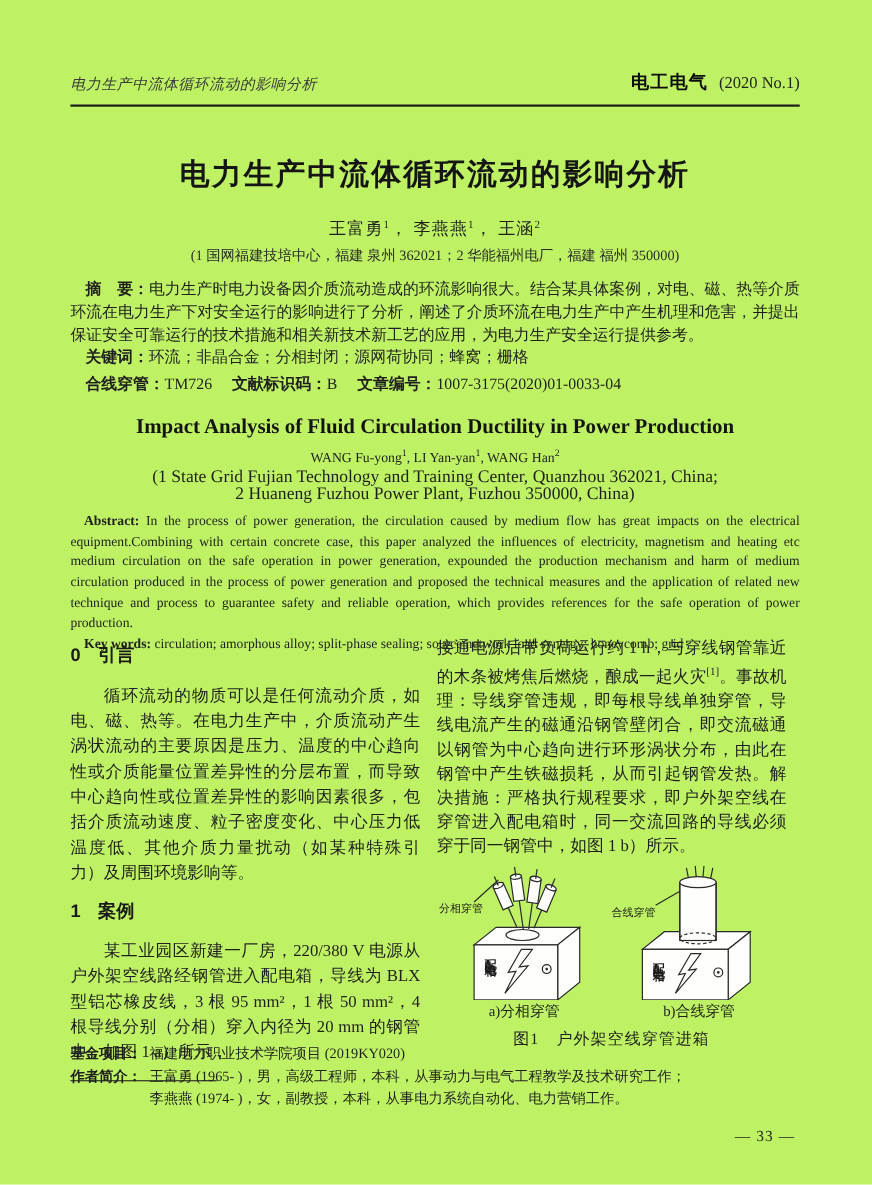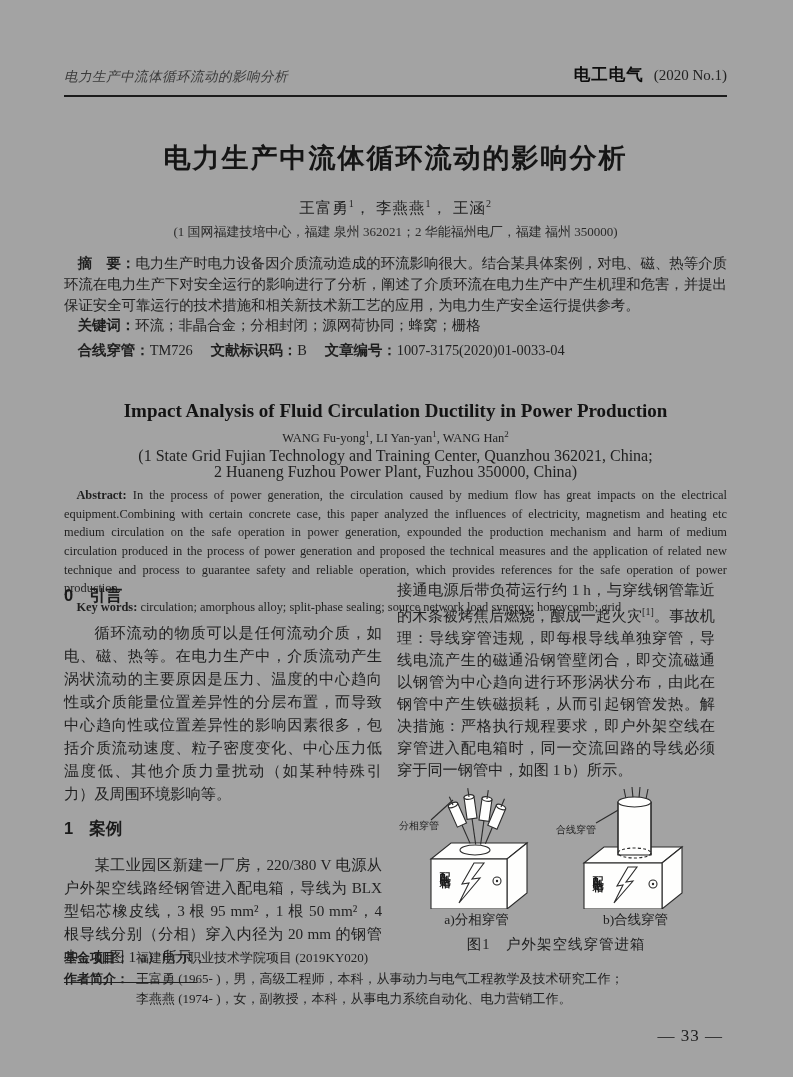--- a/index.html
+++ b/index.html
@@ -1,18 +1,18 @@
 <!DOCTYPE html>
 <html><head>
 <meta charset="utf-8">
 <style>
   html,body { margin:0; padding:0; background:#ffffff; }
   .page {
     position:relative; width:793px; height:1077px; margin:0 auto;
-    background:#a3a3a3; color:#1f1f1f;
+    background:#bef264; color:#1f1f1f;
     font-family:"Liberation Serif", serif;
     overflow:hidden;
   }
   .abs-block { position:absolute; left:64px; right:66px; }
 
   
   .hdr { top:64px; display:flex; justify-content:space-between; align-items:flex-end;
          border-bottom:2.5px solid #1b1b1b; padding-bottom:9px; }
   .hdr-left { font-style:italic; font-size:13.5px; color:#3a3a3a; letter-spacing:0.5px; }
   .hdr-right { display:flex; align-items:baseline; gap:10px; }
@@ -27,21 +27,21 @@
   .authors sup { font-size:10px; }
   .affil { top:223px; text-align:center; font-size:13px; color:#2a2a2a; }
 
   
   .zh-abs { top:253px; font-size:14.4px; line-height:20.8px; text-align:justify; }
   .zh-abs p { margin:0; text-indent:0.95em; }
   .lbl { font-family:"Liberation Sans", sans-serif; font-weight:bold; font-style:normal; }
   .clc span.val { margin-right:18px; }
 
   
-  .en-blk { top:400px; text-align:center; }
+  .en-blk { top:378px; text-align:center; }
   .en-title { font-size:19px; font-weight:bold; margin:0; color:#141414; }
   .en-authors { font-size:12.5px; margin-top:7px; }
   .en-authors sup { font-size:9px; }
   .en-affil { font-size:16px; line-height:15.5px; margin-top:2px; }
   .en-abs { margin-top:7px; text-align:justify; font-size:12.4px; line-height:18.6px; }
   .en-abs p { margin:0; text-indent:1em; }
 
   
   .cols { top:575px; height:374px; display:flex; gap:15px; }
   .col { width:318px; }
@@ -73,21 +73,21 @@
   .bl-b { left:36px; top:80px; }
   .subcaps { display:flex; font-size:13.5px; margin-top:2px; }
   .subcaps span { width:50%; text-align:center; }
   .figcap { text-align:center; font-size:14.5px; margin-top:6px; letter-spacing:1px; }
 
   
   .footer { top:948px; font-size:13px; line-height:20.5px; }
   .f-row { display:flex; }
   .f-label { font-family:"Liberation Sans", sans-serif; font-weight:bold; width:72px;
              flex:0 0 72px; white-space:nowrap; }
-  .pageno { position:absolute; right:70px; top:1026px; font-size:17px; letter-spacing:1px; }
+  .pageno { position:absolute; right:70px; top:1026px; font-size:14px; letter-spacing:1px; }
   svg .ln { stroke:#2b2b2b; stroke-width:1.1; fill:none; }
   svg .fw { stroke:#2b2b2b; stroke-width:1.1; fill:#fefefd; }
 </style>
 </head>
 <body>
 
 <div class="page">
 
   <header class="abs-block hdr">
     <span class="hdr-left">电力生产中流体循环流动的影响分析</span>

